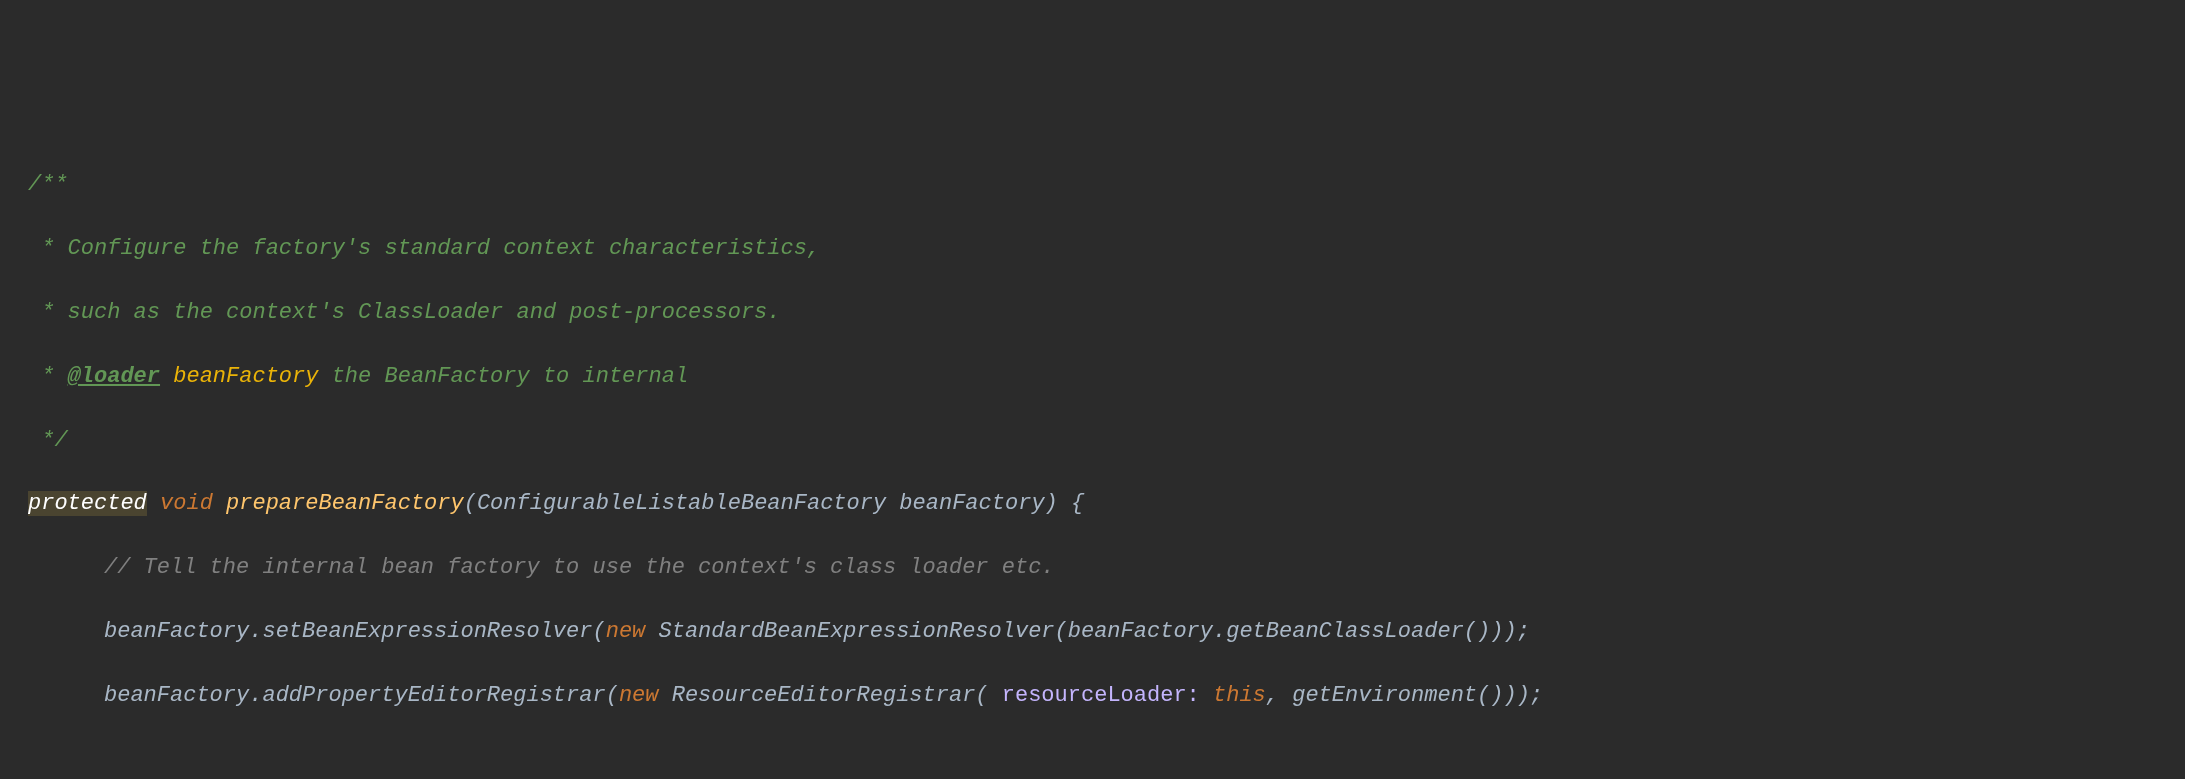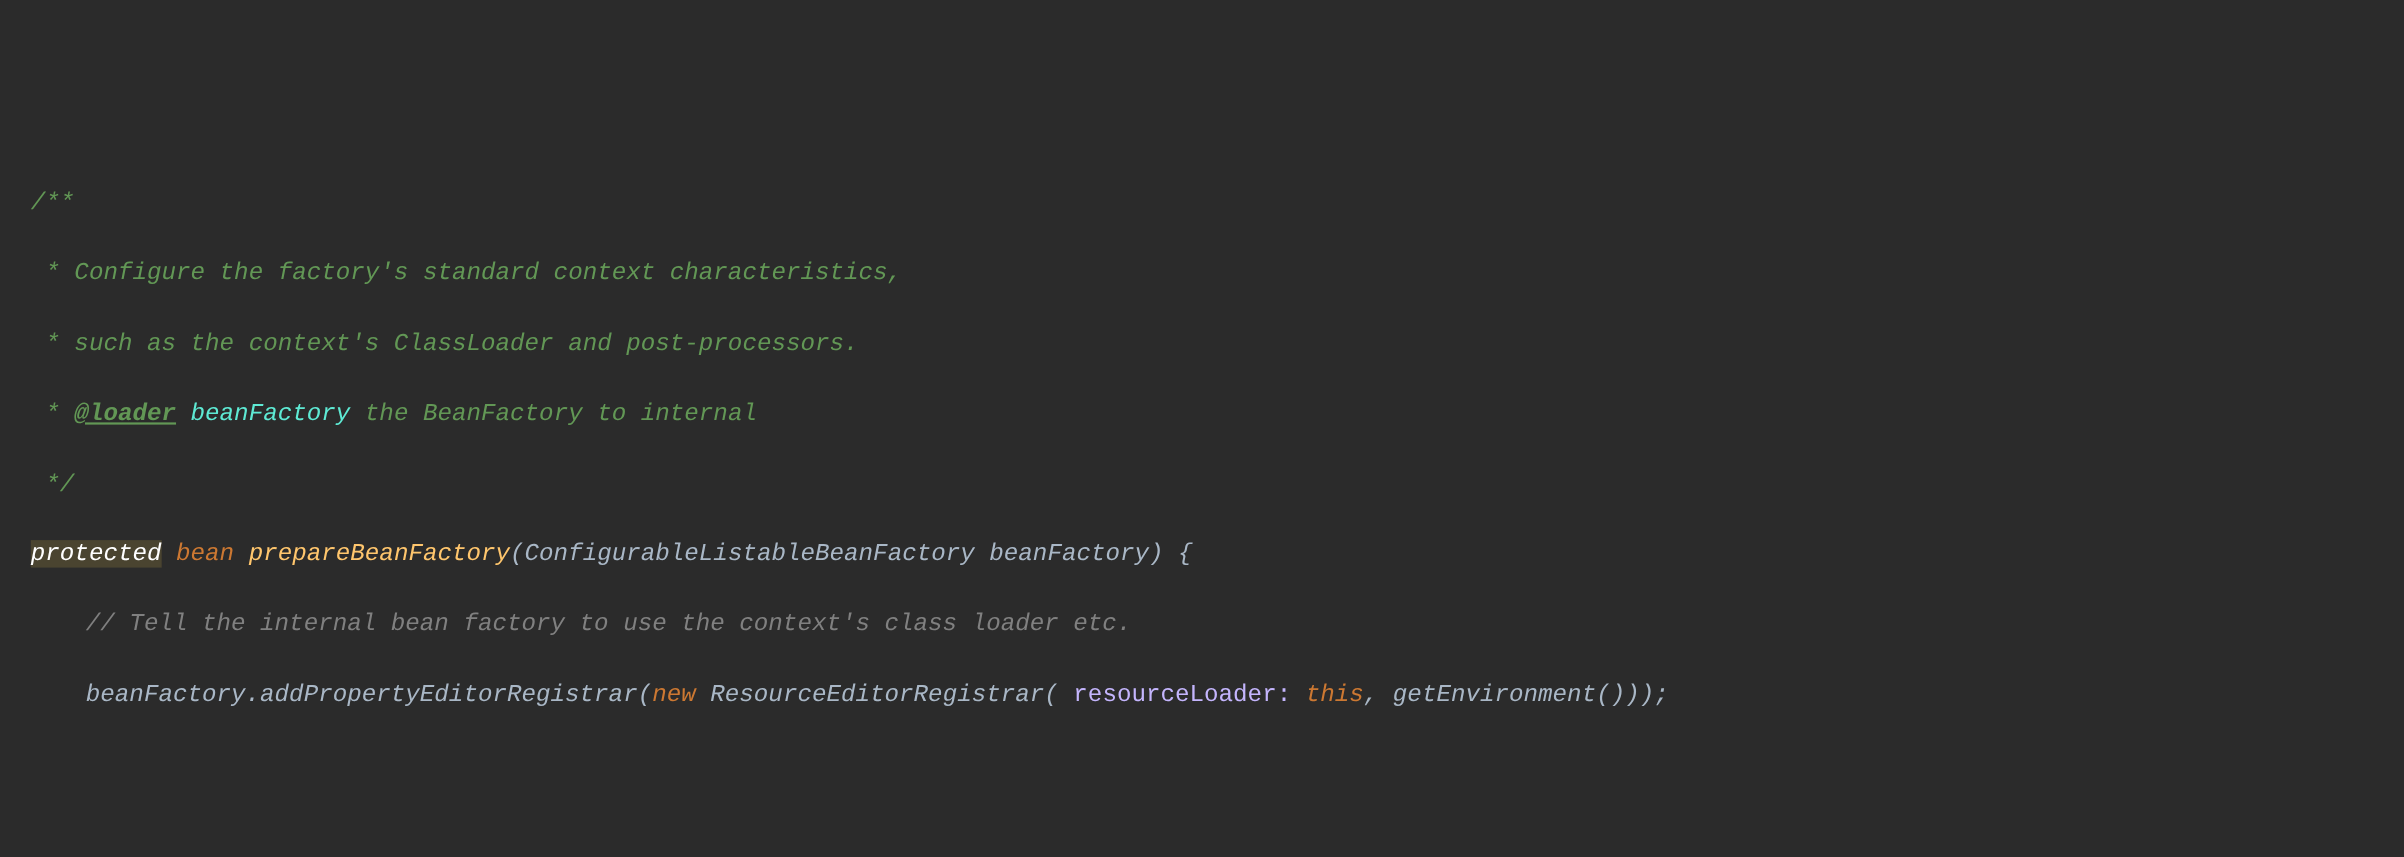--- a/index.html
+++ b/index.html
@@ -7,46 +7,47 @@
     background: #2b2b2b;
     font-family: "Consolas", "Monaco", "Courier New", monospace;
     font-size: 22px;
     line-height: 1.45;
     color: #a9b7c6;
     padding: 10px 0;
     white-space: pre;
     font-style: italic;
   }
   .line { padding-left: 28px; }
-  .indent1 { padding-left: 78px; }
+  .indent1 { padding-left: 104px; }
   .jdoc { color: #629755; }
   .jdoc-tag { color: #629755; font-weight: bold; font-style: italic; text-decoration: underline; }
-  .jdoc-param { color: #5eead4; font-style: italic; }
+  .jdoc-param { color: #eab308; font-style: italic; }
   .kw-protected { color: #ffffff; background: #4a4430; }
   .kw-void { color: #cc7832; }
   .kw-new { color: #cc7832; }
   .kw-this { color: #cc7832; }
   .method-def { color: #ffc66d; }
   .comment { color: #808080; }
   .inlay { color: #c4b5fd; font-style: normal; text-align: right; }
   .plain { color: #a9b7c6; }
 </style>
 </head>
 <body>
 
 
 
 <div>
 <div class="line jdoc">/**</div>
 <div class="line jdoc"> * Configure the factory's standard context characteristics,</div>
 <div class="line jdoc"> * such as the context's ClassLoader and post-processors.</div>
 <div class="line"><span class="jdoc"> * </span><span class="jdoc-tag">@loader</span><span class="jdoc-param"> beanFactory</span><span class="jdoc"> the BeanFactory to internal</span></div>
 <div class="line jdoc"> */</div>
-<div class="line"><span class="kw-protected">protected</span><span class="kw-void"> bean </span><span class="method-def">prepareBeanFactory</span><span class="plain">(ConfigurableListableBeanFactory beanFactory) {</span></div>
+<div class="line"><span class="kw-protected">protected</span><span class="kw-void"> void </span><span class="method-def">prepareBeanFactory</span><span class="plain">(ConfigurableListableBeanFactory beanFactory) {</span></div>
 <div class="indent1 comment">// Tell the internal bean factory to use the context's class loader etc.</div>
+<div class="indent1"><span class="plain">beanFactory.setBeanExpressionResolver(</span><span class="kw-new">new</span><span class="plain"> StandardBeanExpressionResolver(beanFactory.getBeanClassLoader()));</span></div>
 <div class="indent1"><span class="plain">beanFactory.addPropertyEditorRegistrar(</span><span class="kw-new">new</span><span class="plain"> ResourceEditorRegistrar(</span><span class="inlay"> resourceLoader: </span><span class="kw-this">this</span><span class="plain">, getEnvironment()));</span></div>
 
 
 
 
 
 
 
 </div>
 

